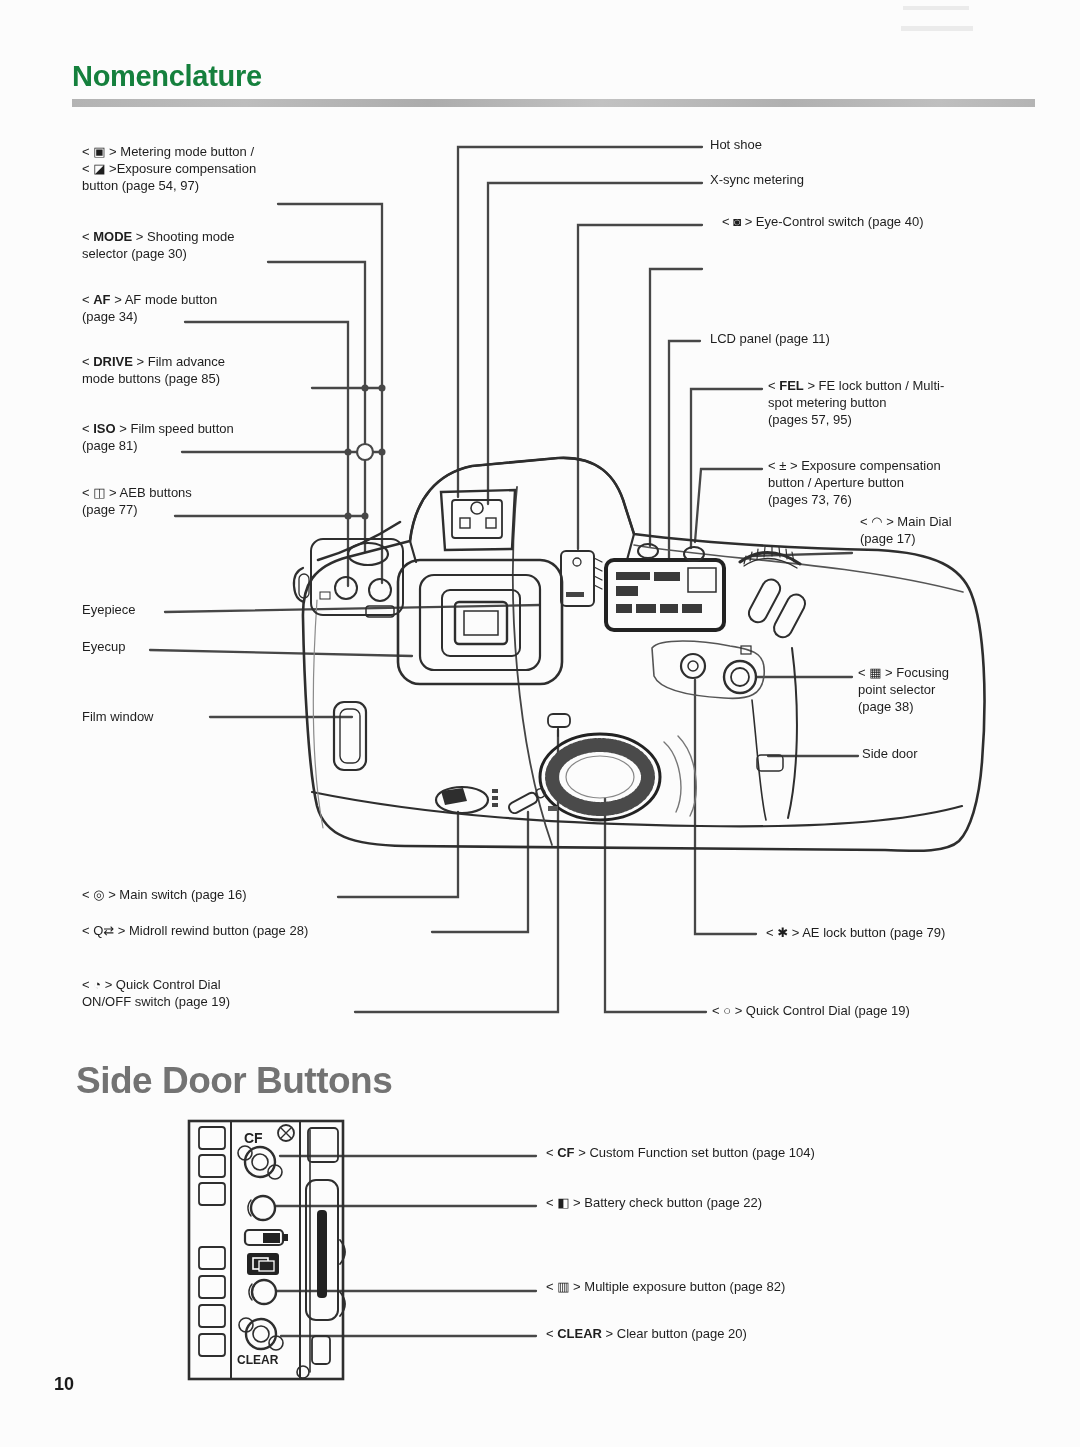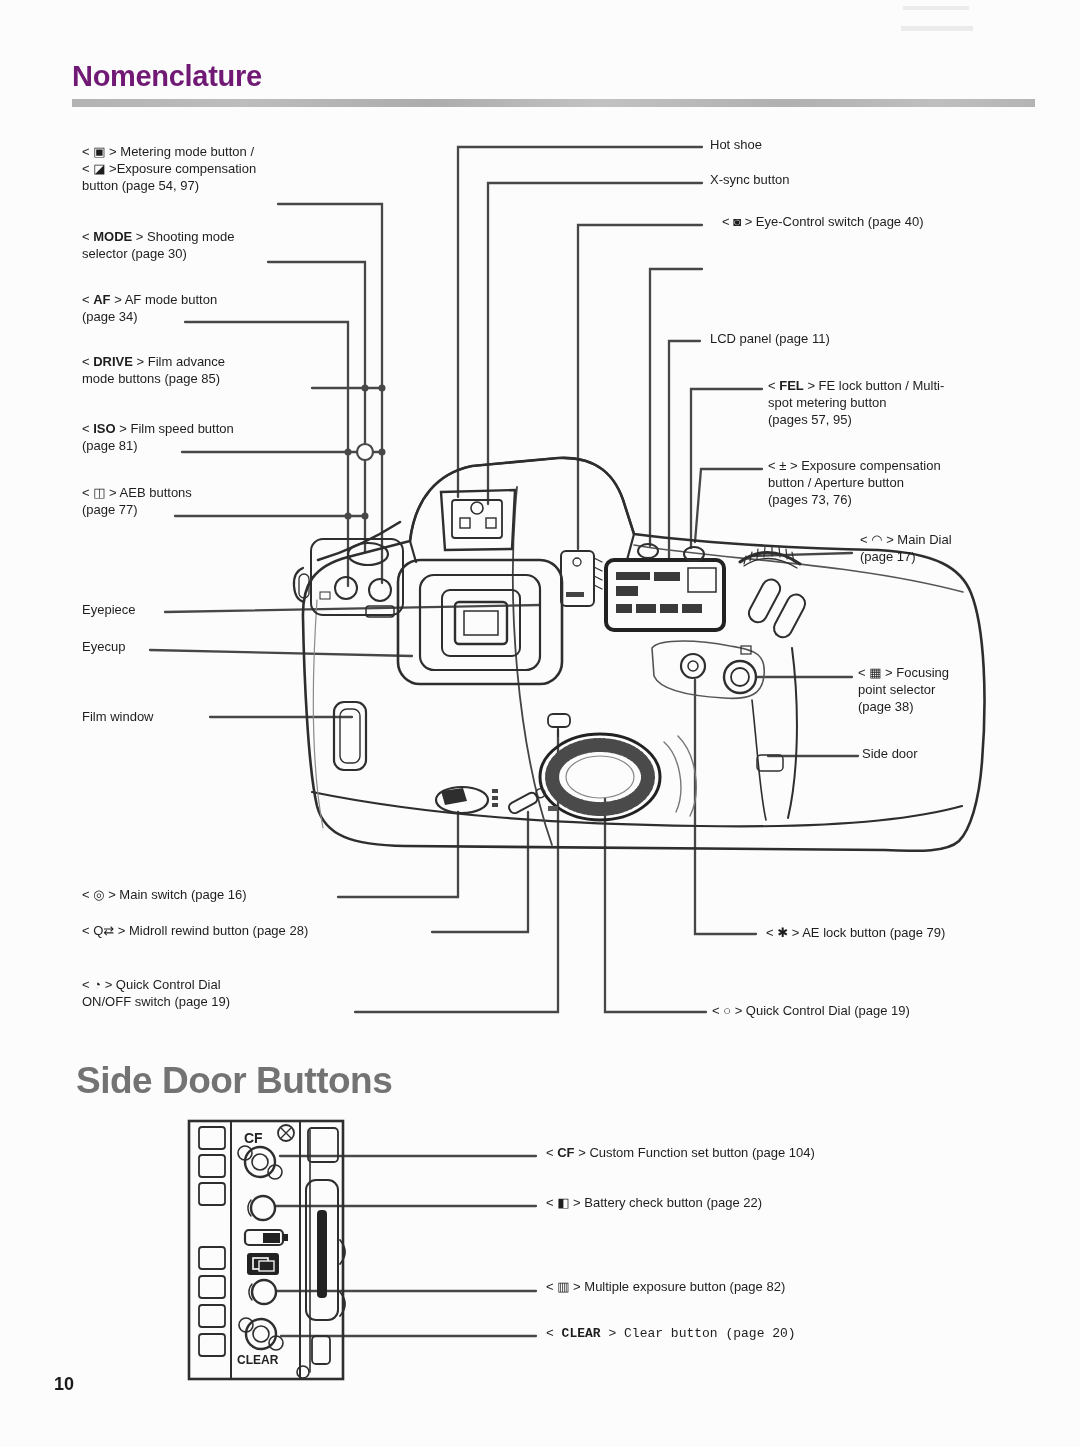--- a/index.html
+++ b/index.html
@@ -1,19 +1,19 @@
 <!DOCTYPE html>
 <html><head>
 <meta charset="utf-8">
 <style>
   html,body{margin:0;padding:0;}
   body{width:1080px;height:1447px;background:#fdfdfd;font-family:"Liberation Sans",sans-serif;}
   .page{position:relative;width:1080px;height:1447px;overflow:hidden;background:#fcfcfc;}
   .art{position:absolute;left:0;top:0;width:1080px;height:1447px;}
-  h1.title{position:absolute;left:72px;top:60px;margin:0;font-size:29px;font-weight:700;color:#701a75;letter-spacing:-0.3px;}
+  h1.title{position:absolute;left:72px;top:60px;margin:0;font-size:29px;font-weight:700;color:#15803d;letter-spacing:-0.3px;}
   .rule{position:absolute;left:72px;top:99px;width:963px;height:8px;
         background:linear-gradient(90deg,#b3b3b3 0%,#bdbdbd 18%,#acacac 37%,#c2c2c2 55%,#b0b0b0 74%,#bfbfbf 90%,#b4b4b4 100%);}
   h2.section{position:absolute;left:76px;top:1060px;margin:0;font-size:37px;font-weight:700;color:#737373;letter-spacing:-0.5px;}
   .lbl{position:absolute;font-size:13px;line-height:1.32;color:#1e1e1e;white-space:pre-line;}
   .lbl .b{font-weight:700;}
   .pagenum{position:absolute;left:54px;top:1374px;font-size:18px;font-weight:700;color:#1a1a1a;}
   .artifact{position:absolute;background:#ebebeb;}
 </style>
 </head>
 <body>
@@ -269,39 +269,39 @@
 (page 77)</span></div>
   <div class="lbl" style="left:82px;top:601px;"><span>Eyepiece</span></div>
   <div class="lbl" style="left:82px;top:638px;"><span>Eyecup</span></div>
   <div class="lbl" style="left:82px;top:708px;"><span>Film window</span></div>
   <div class="lbl" style="left:82px;top:886px;"><span>&lt; ◎ &gt; Main switch (page 16)</span></div>
   <div class="lbl" style="left:82px;top:922px;"><span>&lt; Q⇄ &gt; Midroll rewind button (page 28)</span></div>
   <div class="lbl" style="left:82px;top:976px;"><span>&lt; ◔ &gt; Quick Control Dial
 ON/OFF switch (page 19)</span></div>
 
   <div class="lbl" style="left:710px;top:136px;"><span>Hot shoe</span></div>
-  <div class="lbl" style="left:710px;top:171px;"><span>X-sync button</span></div>
+  <div class="lbl" style="left:710px;top:171px;"><span>X-sync metering</span></div>
   <div class="lbl" style="left:710px;top:213px;margin-left:12px;"><span>&lt; ◙ &gt; Eye-Control switch (page 40)</span></div>
   <div class="lbl" style="left:710px;top:330px;"><span>LCD panel (page 11)</span></div>
   <div class="lbl" style="left:768px;top:377px;"><span>&lt; </span><span class="b">FEL</span><span> &gt; FE lock button / Multi-
 spot metering button
 (pages 57, 95)</span></div>
   <div class="lbl" style="left:768px;top:457px;"><span>&lt; ± &gt; Exposure compensation
 button / Aperture button
 (pages 73, 76)</span></div>
-  <div class="lbl" style="left:860px;top:531px;"><span>&lt; ◠ &gt; Main Dial
+  <div class="lbl" style="left:860px;top:513px;"><span>&lt; ◠ &gt; Main Dial
 (page 17)</span></div>
   <div class="lbl" style="left:858px;top:664px;"><span>&lt; ▦ &gt; Focusing
 point selector
 (page 38)</span></div>
   <div class="lbl" style="left:862px;top:745px;"><span>Side door</span></div>
   <div class="lbl" style="left:766px;top:924px;"><span>&lt; ✱ &gt; AE lock button (page 79)</span></div>
   <div class="lbl" style="left:712px;top:1002px;"><span>&lt; ○ &gt; Quick Control Dial (page 19)</span></div>
 
   <h2 class="section">Side Door Buttons</h2>
 
   <div class="lbl" style="left:546px;top:1144px;"><span>&lt; </span><span class="b">CF</span><span> &gt; Custom Function set button (page 104)</span></div>
   <div class="lbl" style="left:546px;top:1194px;"><span>&lt; ◧ &gt; Battery check button (page 22)</span></div>
   <div class="lbl" style="left:546px;top:1278px;"><span>&lt; ▥ &gt; Multiple exposure button (page 82)</span></div>
-  <div class="lbl" style="left:546px;top:1325px;font-family:Liberation Mono, monospace;"><span>&lt; </span><span class="b">CLEAR</span><span> &gt; Clear button (page 20)</span></div>
+  <div class="lbl" style="left:546px;top:1325px;"><span>&lt; </span><span class="b">CLEAR</span><span> &gt; Clear button (page 20)</span></div>
 
   <div class="pagenum">10</div>
 </div>
 
 </body></html>

